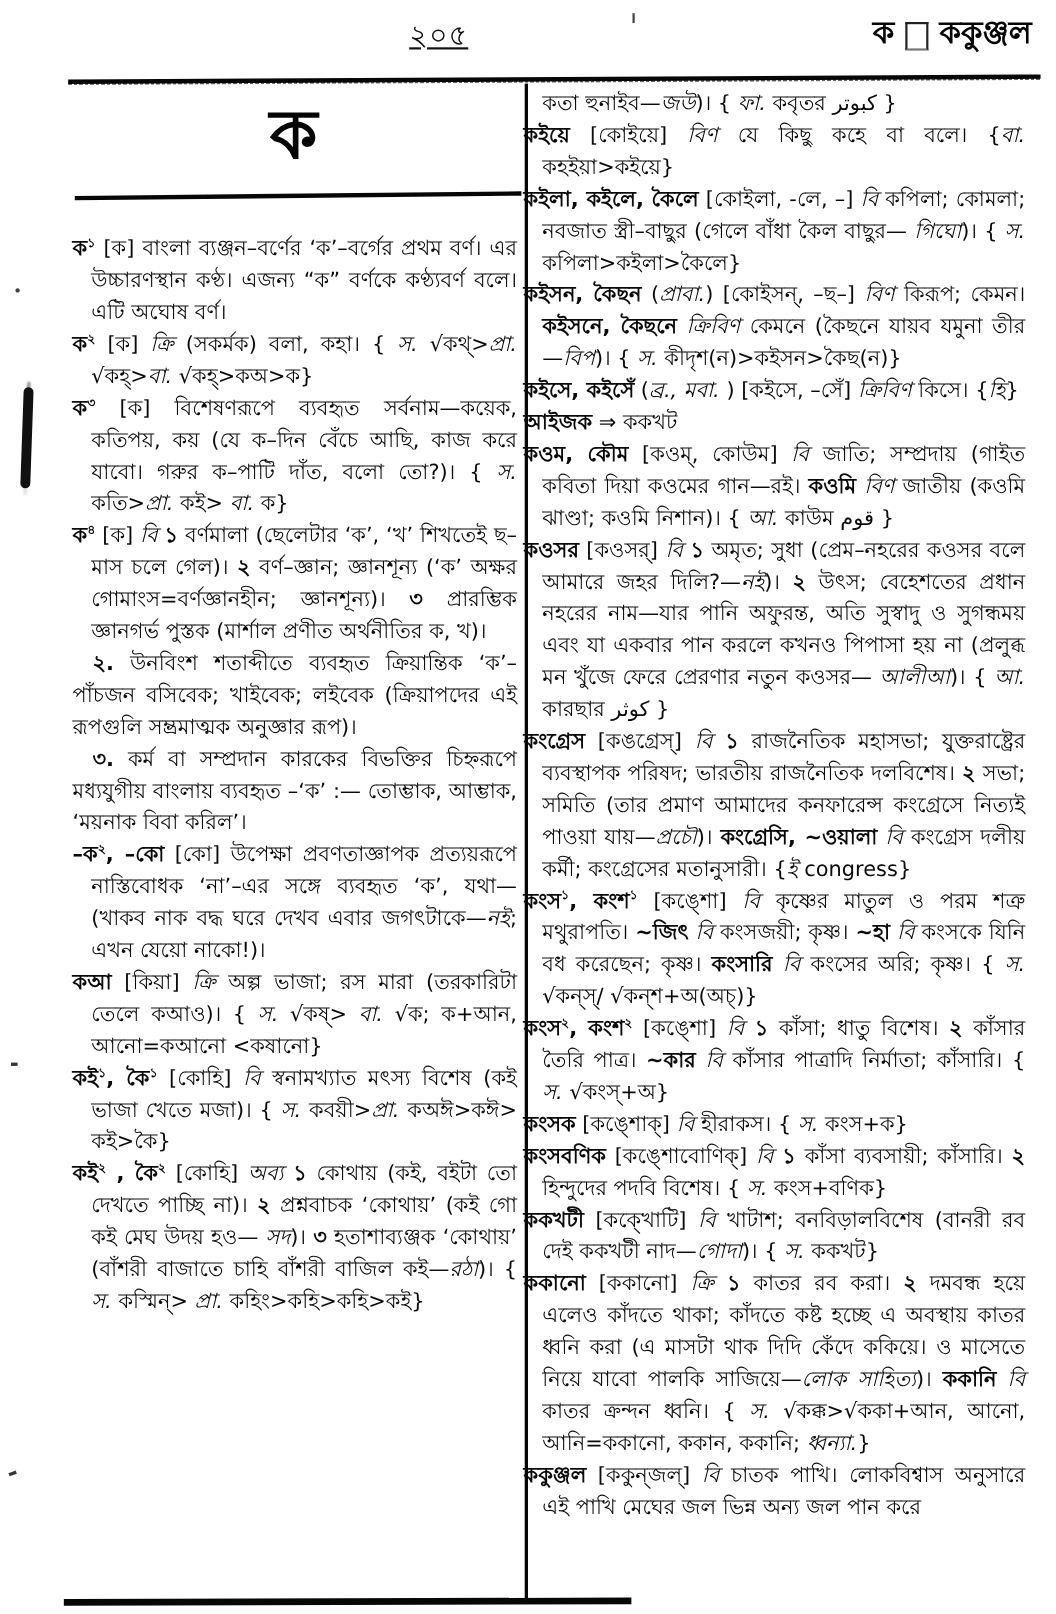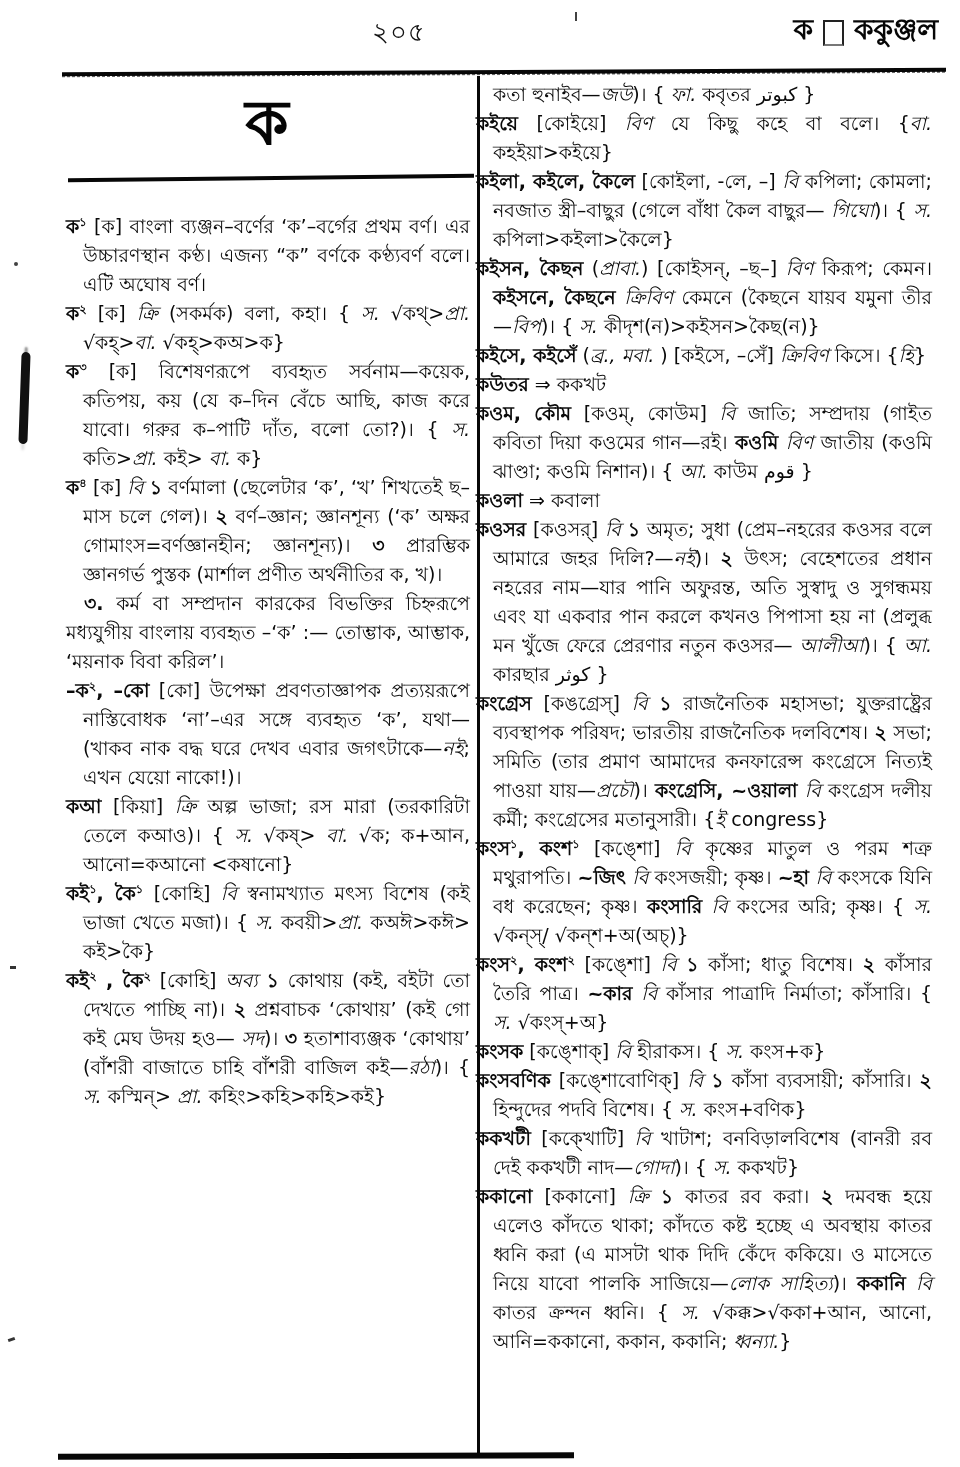--- a/index.html
+++ b/index.html
@@ -10,21 +10,21 @@
     color:#0a0a0a;
     position:relative;
     overflow:hidden;
     -webkit-font-smoothing:none;
   }
   .page{position:absolute;inset:0;}
 
   
   .page-number{
     position:absolute;left:372px;top:12px;
-    font-size:26px;letter-spacing:1px;color:#111;
+    font-size:26px;letter-spacing:1px;color:#111;text-decoration:underline;
   }
   .running-head{
     position:absolute;right:22px;top:8px;
     font-size:28px;font-weight:bold;color:#060606;
     display:flex;align-items:center;gap:10px;
   }
   .box-glyph{
     display:inline-block;width:17px;height:22px;
     border:2.5px solid #222;border-bottom-color:#777;
     position:relative;top:1px;
@@ -90,48 +90,49 @@
   <div class="rule rule-top"></div>
   <div class="rule col-divider"></div>
 
   <div class="column col-left">
     <p class="letter-heading">ক</p>
     <div class="entries" id="col-left-entries">
         <p class="entry"><span class="b">ক</span><sup class="b">১</sup><span> [ক] বাংলা ব্যঞ্জন–বর্ণের ‘ক’–বর্গের প্রথম বর্ণ। এর উচ্চারণস্থান কণ্ঠ। এজন্য “ক” বর্ণকে কণ্ঠ্যবর্ণ বলে। এটি অঘোষ বর্ণ।</span></p>
         <p class="entry"><span class="b">ক</span><sup class="b">২</sup><span> [ক] </span><span class="i">ক্রি</span><span>  (সকর্মক) বলা, কহা। { </span><span class="i">স.</span><span> √কথ্&gt;</span><span class="i">প্রা.</span><span> √কহ্&gt;</span><span class="i">বা.</span><span> √কহ্&gt;কঅ&gt;ক}</span></p>
         <p class="entry"><span class="b">ক</span><sup class="b">৩</sup><span> [ক] বিশেষণরূপে ব্যবহৃত সর্বনাম—কয়েক, কতিপয়, কয় (যে ক–দিন বেঁচে আছি, কাজ করে যাবো। গরুর ক–পাটি দাঁত, বলো তো?)। { </span><span class="i">স.</span><span> কতি&gt;</span><span class="i">প্রা.</span><span> কই&gt; </span><span class="i">বা.</span><span> ক}</span></p>
         <p class="entry"><span class="b">ক</span><sup class="b">৪</sup><span> [ক] </span><span class="i">বি</span><span>  </span><span class="b">১</span><span> বর্ণমালা (ছেলেটার ‘ক’, ‘খ’ শিখতেই ছ–মাস চলে গেল)। </span><span class="b">২</span><span> বর্ণ–জ্ঞান; জ্ঞানশূন্য (‘ক’ অক্ষর গোমাংস=বর্ণজ্ঞানহীন; জ্ঞানশূন্য)। </span><span class="b">৩</span><span> প্রারম্ভিক জ্ঞানগর্ভ পুস্তক (মার্শাল প্রণীত অর্থনীতির ক, খ)।</span></p>
+        <p class="entry sub"><span class="b">২.</span><span> উনবিংশ শতাব্দীতে ব্যবহৃত ক্রিয়ান্তিক ‘ক’–পাঁচজন বসিবেক; খাইবেক; লইবেক (ক্রিয়াপদের এই রূপগুলি সম্ভ্রমাত্মক অনুজ্ঞার রূপ)।</span></p>
         <p class="entry sub"><span class="b">৩.</span><span> কর্ম বা সম্প্রদান কারকের বিভক্তির চিহ্নরূপে মধ্যযুগীয় বাংলায় ব্যবহৃত –‘ক’ :— তোম্ভাক, আম্ভাক, ‘ময়নাক বিবা করিল’।</span></p>
         <p class="entry"><span class="b">–ক</span><sup class="b">২</sup><span class="b">, </span><span class="b">–কো</span><span> [কো] উপেক্ষা প্রবণতাজ্ঞাপক প্রত্যয়রূপে নাস্তিবোধক ‘না’–এর সঙ্গে ব্যবহৃত ‘ক’, যথা—(খাকব নাক বদ্ধ ঘরে দেখব এবার জগৎটাকে—</span><span class="i">নই</span><span>; এখন যেয়ো নাকো!)।</span></p>
         <p class="entry"><span class="b">কআ</span><span> [কিয়া] </span><span class="i">ক্রি</span><span> অল্প ভাজা; রস মারা (তরকারিটা তেলে কআও)। { </span><span class="i">স.</span><span> √কষ্&gt; </span><span class="i">বা.</span><span> √ক; ক+আন, আনো=কআনো &lt;কষানো}</span></p>
         <p class="entry"><span class="b">কই</span><sup class="b">১</sup><span class="b">, </span><span class="b">কৈ</span><sup class="b">১</sup><span> [কোহি] </span><span class="i">বি</span><span>  স্বনামখ্যাত মৎস্য বিশেষ (কই ভাজা খেতে মজা)। { </span><span class="i">স.</span><span> কবয়ী&gt;</span><span class="i">প্রা.</span><span> কঅঈ&gt;কঈ&gt; কই&gt;কৈ}</span></p>
         <p class="entry"><span class="b">কই</span><sup class="b">২</sup><span class="b"> , </span><span class="b">কৈ</span><sup class="b">২</sup><span> [কোহি] </span><span class="i">অব্য</span><span>  </span><span class="b">১</span><span> কোথায় (কই, বইটা তো দেখতে পাচ্ছি না)। </span><span class="b">২</span><span> প্রশ্নবাচক ‘কোথায়’ (কই গো কই মেঘ উদয় হও— </span><span class="i">সদ</span><span>)। </span><span class="b">৩</span><span> হতাশাব্যঞ্জক ‘কোথায়’ (বাঁশরী বাজাতে চাহি বাঁশরী বাজিল কই—</span><span class="i">রঠা</span><span>)। { </span><span class="i">স.</span><span> কস্মিন্&gt; </span><span class="i">প্রা.</span><span> কহিং&gt;কহি&gt;কহি&gt;কই}</span></p>
       </div>
   </div>
 
   <div class="rule rule-left-col"></div>
 
   <div class="column col-right">
     <div class="entries" id="col-right-entries">
         <p class="entry cont"><span>কতা হুনাইব—</span><span class="i">জউ</span><span>)। { </span><span class="i">ফা.</span><span> কবৃতর </span><span>كبوتر</span><span>   }</span></p>
         <p class="entry"><span class="b">কইয়ে</span><span> [কোইয়ে] </span><span class="i">বিণ</span><span>  যে কিছু কহে বা বলে। {</span><span class="i">বা.</span><span> কহইয়া&gt;কইয়ে}</span></p>
         <p class="entry"><span class="b">কইলা, কইলে, কৈলে</span><span> [কোইলা, -লে, –] </span><span class="i">বি</span><span> কপিলা; কোমলা; নবজাত স্ত্রী–বাছুর (গেলে বাঁধা কৈল বাছুর— </span><span class="i">গিঘো</span><span>)। { </span><span class="i">স.</span><span> কপিলা&gt;কইলা&gt;কৈলে}</span></p>
         <p class="entry"><span class="b">কইসন, কৈছন</span><span> (</span><span class="i">প্রাবা.</span><span>) [কোইসন্, –ছ–] </span><span class="i">বিণ</span><span> কিরূপ; কেমন। </span><span class="b">কইসনে, কৈছনে</span><span> </span><span class="i">ক্রিবিণ</span><span> কেমনে (কৈছনে যায়ব যমুনা তীর—</span><span class="i">বিপ</span><span>)। { </span><span class="i">স.</span><span> কীদৃশ(ন)&gt;কইসন&gt;কৈছ(ন)}</span></p>
         <p class="entry"><span class="b">কইসে, কইসেঁ</span><span> (</span><span class="i">ব্র., মবা.</span><span> ) [কইসে, –সেঁ] </span><span class="i">ক্রিবিণ</span><span> কিসে। {</span><span class="i">হি</span><span>}</span></p>
-        <p class="entry"><span class="b">কউতর</span><span> ⇒ ককখট</span></p>
+        <p class="entry"><span class="b">আইজক</span><span> ⇒ ককখট</span></p>
         <p class="entry"><span class="b">কওম, কৌম</span><span> [কওম্, কোউম] </span><span class="i">বি</span><span>  জাতি; সম্প্রদায় (গাইত কবিতা দিয়া কওমের গান—রই। </span><span class="b">কওমি</span><span> </span><span class="i">বিণ</span><span> জাতীয় (কওমি ঝাণ্ডা; কওমি নিশান)। { </span><span class="i">আ.</span><span>  কাউম </span><span>قوم</span><span>  }</span></p>
-        <p class="entry"><span class="b">কওলা</span><span> ⇒ কবালা</span></p>
         <p class="entry"><span class="b">কওসর</span><span> [কওসর্] </span><span class="i">বি</span><span> </span><span class="b">১</span><span> অমৃত; সুধা (প্রেম–নহরের কওসর বলে আমারে জহর দিলি?—</span><span class="i">নই</span><span>)। </span><span class="b">২</span><span> উৎস; বেহেশতের প্রধান নহরের নাম—যার পানি অফুরন্ত, অতি সুস্বাদু ও সুগন্ধময় এবং যা একবার পান করলে কখনও পিপাসা হয় না (প্রলুব্ধ মন খুঁজে ফেরে প্রেরণার নতুন কওসর— </span><span class="i">আলীআ</span><span>)। { </span><span class="i">আ.</span><span> কারছার </span><span>كوثر</span><span>   }</span></p>
         <p class="entry"><span class="b">কংগ্রেস</span><span> [কঙগ্রেস্] </span><span class="i">বি</span><span> </span><span class="b">১</span><span> রাজনৈতিক মহাসভা; যুক্তরাষ্ট্রের ব্যবস্থাপক পরিষদ; ভারতীয় রাজনৈতিক দলবিশেষ। </span><span class="b">২</span><span> সভা; সমিতি (তার প্রমাণ আমাদের কনফারেন্স কংগ্রেসে নিত্যই পাওয়া যায়—</span><span class="i">প্রচৌ</span><span>)। </span><span class="b">কংগ্রেসি, ~ওয়ালা</span><span> </span><span class="i">বি</span><span> কংগ্রেস দলীয় কর্মী; কংগ্রেসের মতানুসারী। {</span><span class="i">ই</span><span> congress}</span></p>
         <p class="entry"><span class="b">কংস</span><sup class="b">১</sup><span class="b">, </span><span class="b">কংশ</span><sup class="b">১</sup><span> [কঙ্শো] </span><span class="i">বি</span><span> কৃষ্ণের মাতুল ও পরম শত্রু মথুরাপতি। </span><span class="b">~জিৎ</span><span> </span><span class="i">বি</span><span> কংসজয়ী; কৃষ্ণ। </span><span class="b">~হা</span><span> </span><span class="i">বি</span><span> কংসকে যিনি বধ করেছেন; কৃষ্ণ। </span><span class="b">কংসারি</span><span> </span><span class="i">বি</span><span> কংসের অরি; কৃষ্ণ। { </span><span class="i">স.</span><span> √কন্স্/ √কন্শ+অ(অচ্)}</span></p>
         <p class="entry"><span class="b">কংস</span><sup class="b">২</sup><span class="b">, </span><span class="b">কংশ</span><sup class="b">২</sup><span> [কঙ্শো] </span><span class="i">বি</span><span> </span><span class="b">১</span><span> কাঁসা; ধাতু বিশেষ। </span><span class="b">২</span><span> কাঁসার তৈরি পাত্র। </span><span class="b">~কার</span><span> </span><span class="i">বি</span><span> কাঁসার পাত্রাদি নির্মাতা; কাঁসারি। { </span><span class="i">স.</span><span> √কংস্+অ}</span></p>
         <p class="entry"><span class="b">কংসক</span><span> [কঙ্শোক্] </span><span class="i">বি</span><span>  হীরাকস। { </span><span class="i">স.</span><span> কংস+ক}</span></p>
         <p class="entry"><span class="b">কংসবণিক</span><span> [কঙ্শোবোণিক্] </span><span class="i">বি</span><span>  </span><span class="b">১</span><span> কাঁসা ব্যবসায়ী; কাঁসারি। </span><span class="b">২</span><span> হিন্দুদের পদবি বিশেষ। { </span><span class="i">স.</span><span> কংস+বণিক}</span></p>
         <p class="entry"><span class="b">ককখটী</span><span> [কক্খোটি] </span><span class="i">বি</span><span> খাটাশ; বনবিড়ালবিশেষ (বানরী রব দেই ককখটী নাদ—</span><span class="i">গোদা</span><span>)। { </span><span class="i">স.</span><span>  ককখট}</span></p>
         <p class="entry"><span class="b">ককানো</span><span> [ককানো] </span><span class="i">ক্রি</span><span> </span><span class="b">১</span><span> কাতর রব করা। </span><span class="b">২</span><span> দমবন্ধ হয়ে এলেও কাঁদতে থাকা; কাঁদতে কষ্ট হচ্ছে এ অবস্থায় কাতর ধ্বনি করা (এ মাসটা থাক দিদি কেঁদে ককিয়ে। ও মাসেতে নিয়ে যাবো পালকি সাজিয়ে—</span><span class="i">লোক সাহিত্য</span><span>)। </span><span class="b">ককানি</span><span> </span><span class="i">বি</span><span> কাতর ক্রন্দন ধ্বনি। { </span><span class="i">স.</span><span> √কক্ক&gt;√ককা+আন, আনো, আনি=ককানো, ককান, ককানি; </span><span class="i">ধ্বন্যা.</span><span>}</span></p>
+        <p class="entry"><span class="b">ককুঞ্জল</span><span> [ককুন্জল্] </span><span class="i">বি</span><span>  চাতক পাখি। লোকবিশ্বাস অনুসারে এই পাখি মেঘের জল ভিন্ন অন্য জল পান করে</span></p>
       </div>
   </div>
 
   <div class="rule rule-bottom"></div>
 
   <div class="artifact smudge"></div>
   <div class="artifact speck-a"></div>
   <div class="artifact speck-b"></div>
   <div class="artifact speck-c"></div>
   <div class="artifact speck-d"></div>

